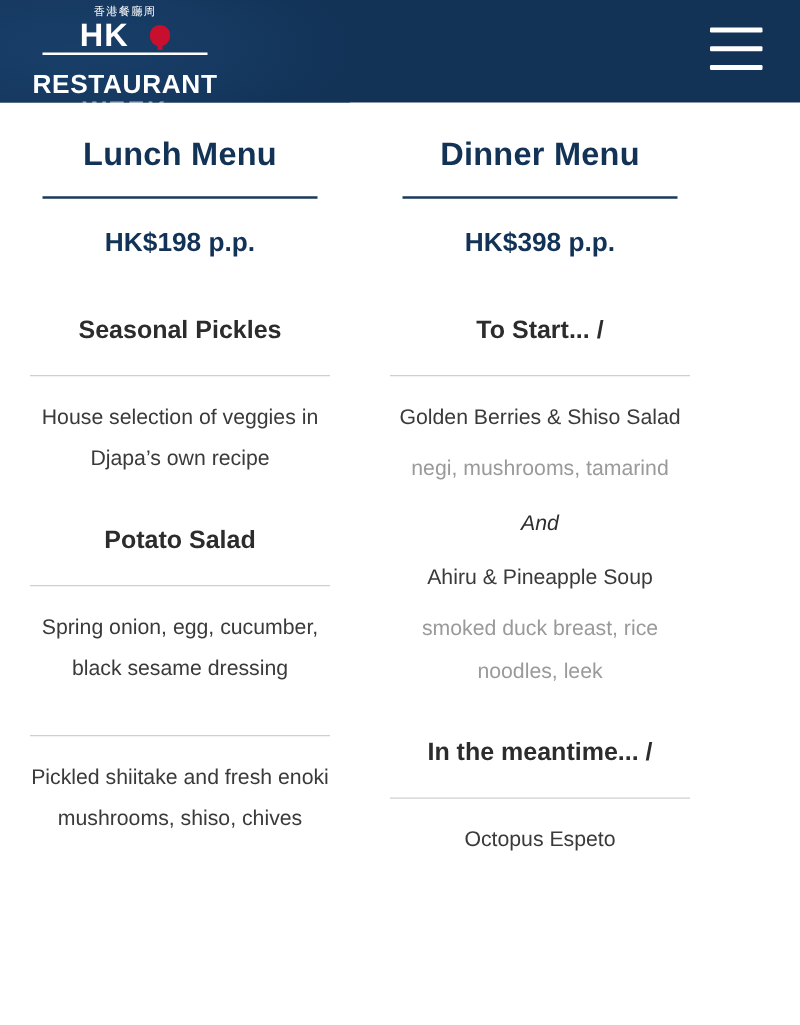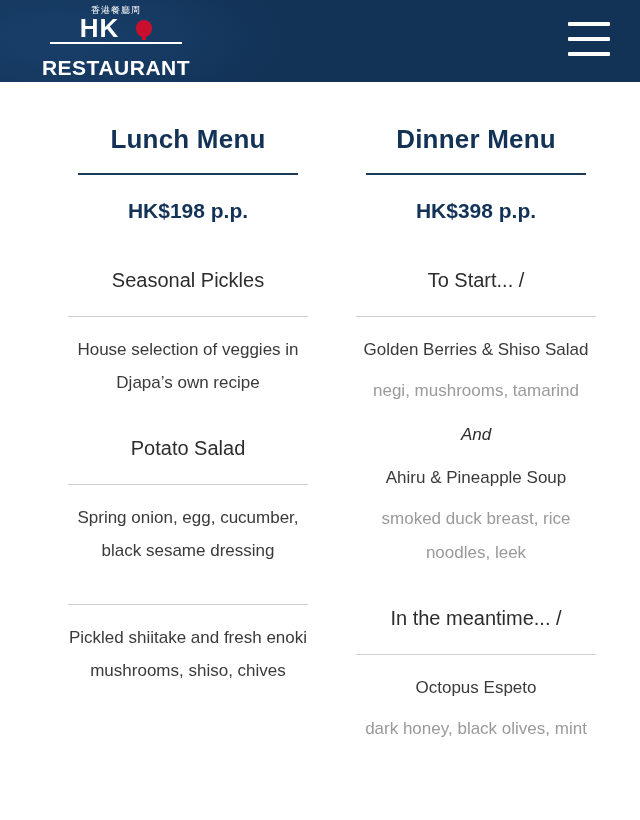--- a/index.html
+++ b/index.html
@@ -25,21 +25,21 @@
     position: absolute;
     left: -40px;
     top: -30px;
     width: 320px;
     height: 150px;
     background: radial-gradient(ellipse at 30% 45%, #19406b 0%, #163a62 40%, #123256 72%);
     opacity: .9;
   }
   .logo {
     position: absolute;
-    left: 16px;
+    left: 0;
     top: 4px;
     width: 200px;
     height: 74px;
     color: #ffffff;
     text-align: center;
     line-height: 1;
   }
   .logo-cn {
     font-size: 9px;
     letter-spacing: 1px;
@@ -112,22 +112,21 @@
     height: 4px;
     width: 100%;
     background: #ffffff;
     border-radius: 1px;
   }
 
   
   .content {
     display: flex;
     width: 572px;
-    padding: 16px;
-    margin-left: 28px;
+    padding: 0;
   }
   .column {
     width: 320px;
     padding: 0 24px;
   }
   .col-title {
     text-align: center;
     color: #123256;
     font-size: 26px;
     font-weight: bold;
@@ -148,21 +147,21 @@
     margin: 24px 0 0 0;
   }
   .section {
     margin-top: 44px;
   }
   .section.tight { margin-top: 36px; }
   .dish-name {
     text-align: center;
     color: #2c2c2c;
     font-size: 20px;
-    font-weight: normal;
+    font-weight: bold;
     margin: 0;
     line-height: 1.35;
   }
   .dish-rule {
     height: 1px;
     background: #cfcfcf;
     margin: 22px auto 0 auto;
     width: 240px;
   }
   .dish-desc {
@@ -248,17 +247,16 @@
       <div class="dish-sub">negi, mushrooms, tamarind</div>
       <div class="dish-and">And</div>
       <div class="dish-desc">Ahiru &amp; Pineapple Soup</div>
       <div class="dish-sub">smoked duck breast, rice noodles, leek</div>
     </div>
 
     <div class="section tight">
       <div class="dish-name">In the meantime... /</div>
       <div class="dish-rule"></div>
       <div class="dish-desc">Octopus Espeto</div>
-      <div class="dish-sub">dark honey, black olives, mint</div>
     </div>
   </div>
 
 </div>
 
 </body></html>

